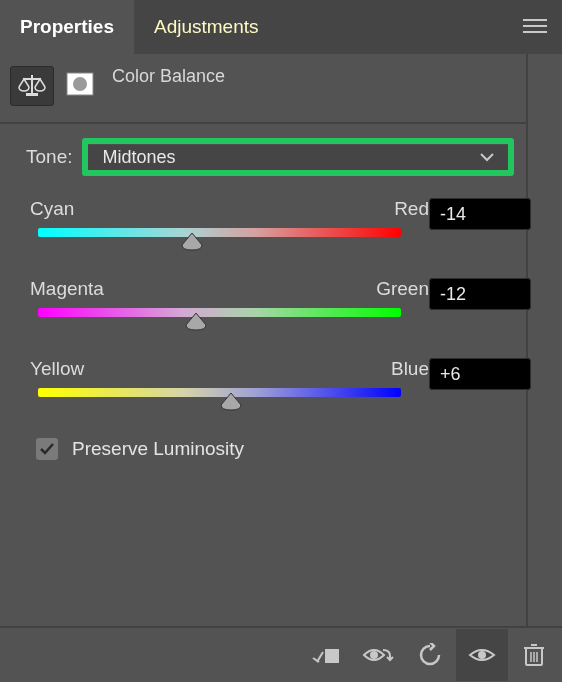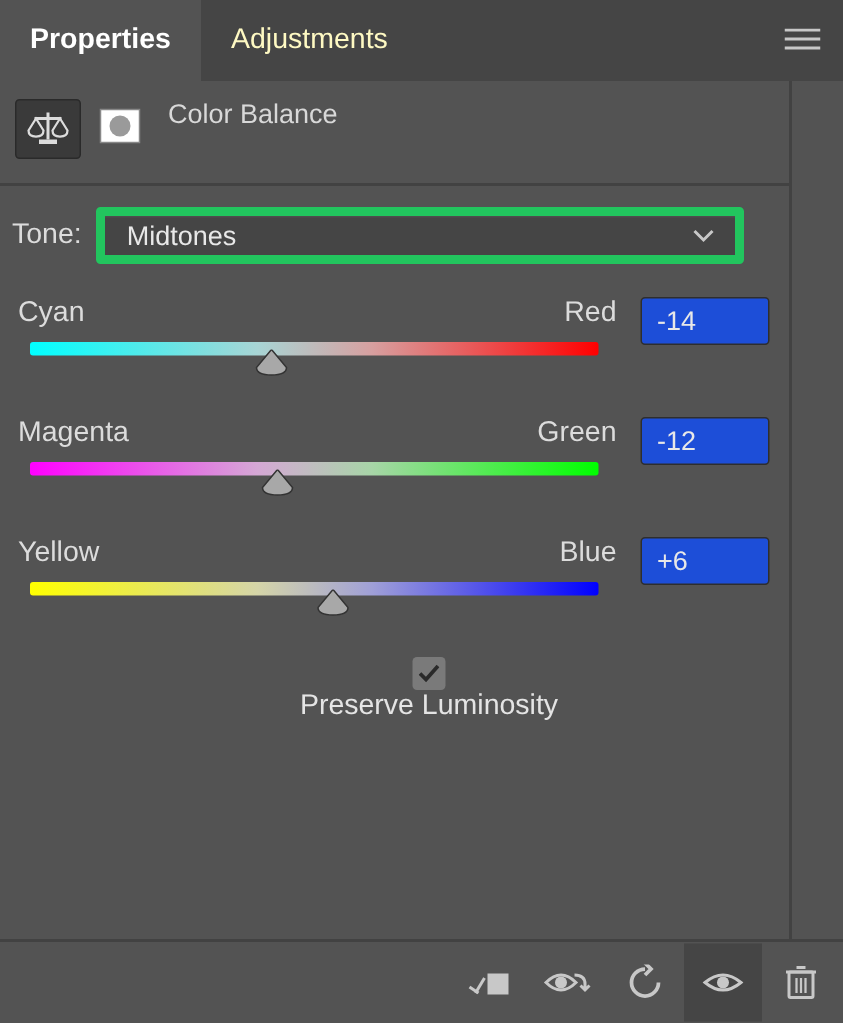--- a/index.html
+++ b/index.html
@@ -53,21 +53,21 @@
     border: 1px solid #2a2a2a;
     border-radius: 3px;
     display:flex;align-items:center;justify-content:center;
   }
   .mask-icon-box {
     width: 36px; height: 36px;
     display:flex;align-items:center;justify-content:center;
   }
   .adj-title { color:#d8d8d8; font-size:18px; margin-left:6px; }
   .divider { height:2px; background:#424242; margin: 0 0 14px 0; }
-  .panel-body { padding: 0 8px; position:relative; }
+  .panel-body { padding: 0 26px; position:relative; }
   .tone-row { display:flex; align-items:center; gap:10px; margin-bottom: 22px;}
   .tone-label { color:#dcdcdc; font-size:19px; }
   .dropdown {
     flex:1;
     height:38px;
     background:#454545;
     border:6px solid #22c55e;
     border-radius:3px;
     display:flex;
     align-items:center;
@@ -94,34 +94,34 @@
     margin: 0 12px;
     position:relative;
   }
   .thumb {
     position:absolute;
     top:7px;
     transform: translateX(-50%);
     cursor:pointer;
   }
   .value-input {
-    width:86px;
+    width:102px;
     height:32px;
-    background:#1d4ed8;
+    background:#000000;
     border:1px solid #2e2e2e;
     border-radius:3px;
     color:#e8e8e8;
     font-size:18px;
     padding: 0 10px;
     margin-top:-28px;
   }
   .grad-cr { background: linear-gradient(to right, #00ffff, #a8d5d5 40%, #d7a0a0 60%, #ff0000); }
   .grad-mg { background: linear-gradient(to right, #ff00ff, #d5a8d5 40%, #a8d5a8 60%, #00ff00); }
   .grad-yb { background: linear-gradient(to right, #ffff00, #d5d5a8 40%, #a0a0d7 60%, #0000ff); }
-  .check-row { display:flex; align-items:center; margin: 2px 0 0 10px; flex-direction: column;}
+  .check-row { display:flex; align-items:center; gap:14px; margin: 2px 0 0 10px;}
   .checkbox {
     width:22px;height:22px;
     background:#7a7a7a;
     border-radius:3px;
     display:flex;align-items:center;justify-content:center;
     cursor:pointer;
   }
   .check-label { color:#e4e4e4; font-size:19px; }
   .footer {
     position:absolute;

